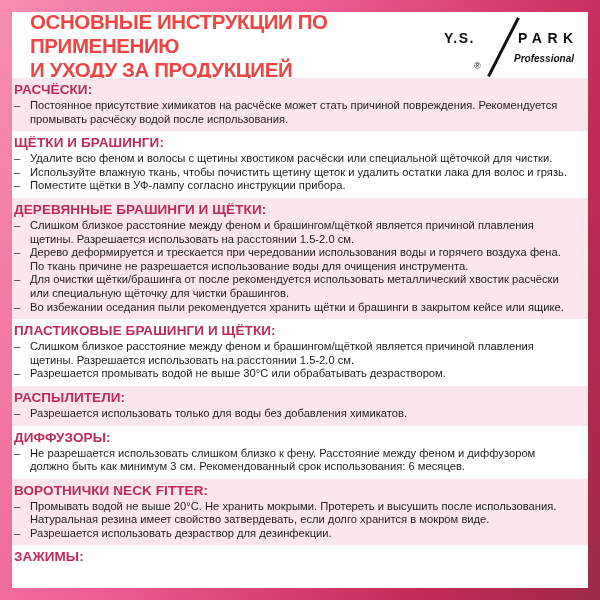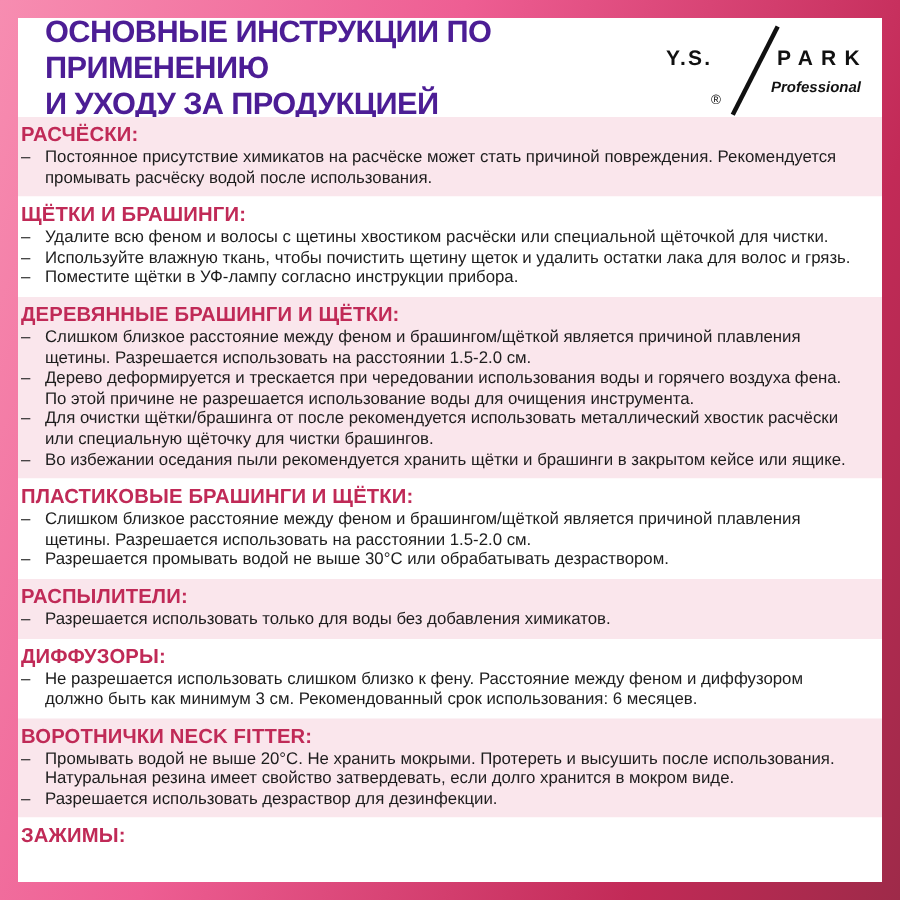--- a/index.html
+++ b/index.html
@@ -35,21 +35,21 @@
     align-items: center;
     padding: 8px 14px 6px 18px;
     height: 66px;
     background: #ffffff;
   }
   .title {
     font-weight: bold;
     font-size: 20.5px;
     line-height: 1.16;
     letter-spacing: -0.4px;
-    color: #4c1d95;
+    color: #ef4444;
   }
   .logo {
     position: relative;
     width: 134px;
     height: 62px;
     flex: 0 0 auto;
     color: #111111;
   }
   .logo-ys {
     position: absolute; left: 4px; top: 15px;
@@ -145,21 +145,21 @@
         </section>
         <section class="section tint-pink">
           <h2 class="section-heading">ДЕРЕВЯННЫЕ БРАШИНГИ И ЩЁТКИ:</h2>
           <ul class="bullets">
             <li class="bullet">
               <span class="dash">–</span>
               <span class="bullet-text">Слишком близкое расстояние между феном и брашингом/щёткой является причиной плавления щетины. Разрешается использовать на расстоянии 1.5-2.0 см.</span>
             </li>
             <li class="bullet">
               <span class="dash">–</span>
-              <span class="bullet-text">Дерево деформируется и трескается при чередовании использования воды и горячего воздуха фена. По этой причине не разрешается использование воды для очищения инструмента.</span>
+              <span class="bullet-text">Дерево деформируется и трескается при чередовании использования воды и горячего воздуха фена. По ткань причине не разрешается использование воды для очищения инструмента.</span>
             </li>
             <li class="bullet">
               <span class="dash">–</span>
               <span class="bullet-text">Для очистки щётки/брашинга от после рекомендуется использовать металлический хвостик расчёски или специальную щёточку для чистки брашингов.</span>
             </li>
             <li class="bullet">
               <span class="dash">–</span>
               <span class="bullet-text">Во избежании оседания пыли рекомендуется хранить щётки и брашинги в закрытом кейсе или ящике.</span>
             </li>
           </ul>

